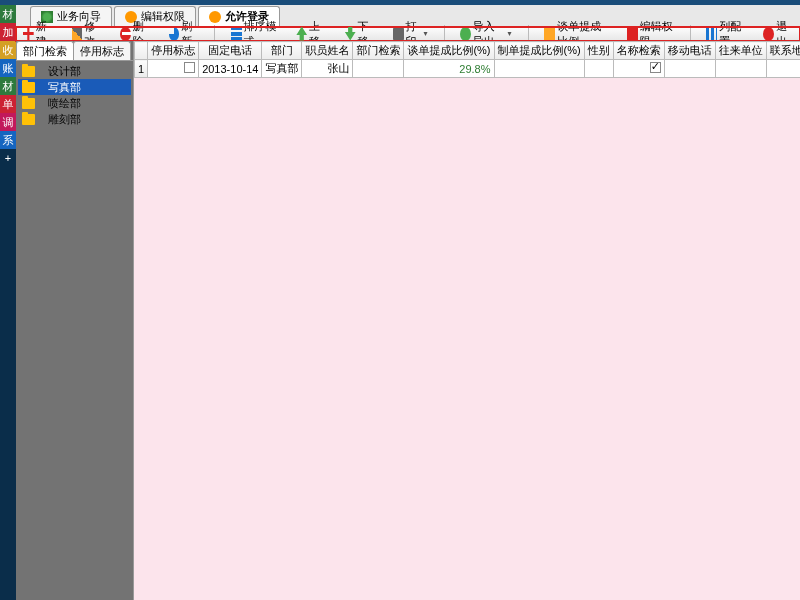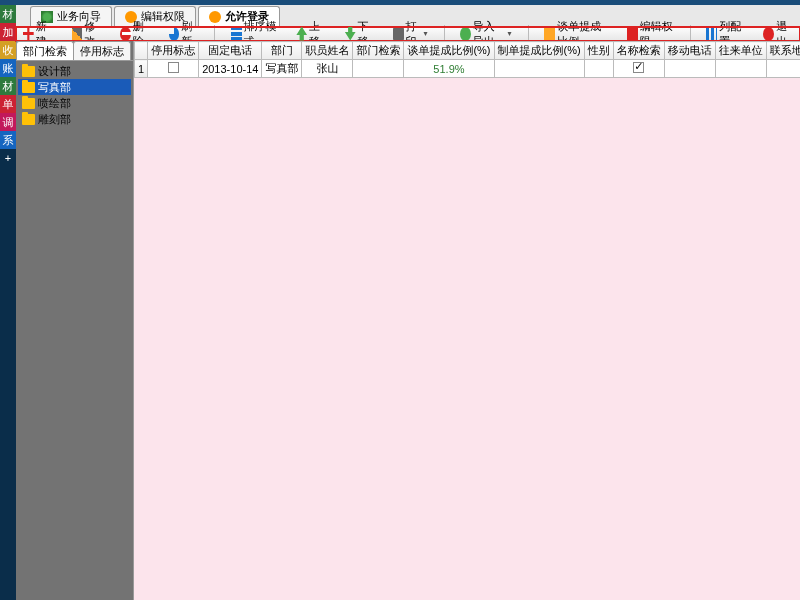--- a/index.html
+++ b/index.html
@@ -35,28 +35,28 @@
 .ico-perm{background:#d22}
 .ico-cols{background:repeating-linear-gradient(90deg,#1976d2 0 3px,transparent 3px 5px)}
 .ico-exit{background:#d22;border-radius:50%}
 .caret{font-size:8px;color:#555}
 .body{flex:1;display:flex;min-height:0}
 .tree-pane{width:118px;border-right:1px solid #999;display:flex;flex-direction:column;background:#737373}
 .tree-tabs{height:20px;display:flex;border-bottom:1px solid #999}
 .tree-tab{flex:0 0 auto;padding:2px 6px;border:1px solid #999;border-bottom:none;background:#f5f5f5;cursor:pointer;font-size:11px;border-radius:3px 3px 0 0;margin-right:-1px}
 .tree-tab.active{background:#fff}
 .tree{flex:1;overflow:auto;padding:2px}
-.tree-item{height:16px;display:flex;align-items:center;gap:3px;padding-left:4px;cursor:pointer}
+.tree-item{height:16px;display:flex;align-items:center;gap:13px;padding-left:4px;cursor:pointer}
 .tree-item.sel{background:#1a5bb8;color:#fff}
 .folder{width:13px;height:11px;background:#ffc107;border-radius:1px;display:inline-block;position:relative}
 .folder::before{content:"";position:absolute;top:-2px;left:0;width:6px;height:3px;background:#ffc107;border-radius:1px 1px 0 0}
 .grid-pane{flex:1;display:flex;flex-direction:column;min-width:0;overflow:hidden}
 .grid{flex:1;overflow:auto;background:#fce4ec}
 table{border-collapse:collapse;background:#fff;width:100%}
-th,td{border:1px solid #bbb;padding:1px 3px;height:18px;text-align:center;white-space:nowrap;font-size:11px}
+th,td{border:1px solid #bbb;padding:1px 3px;height:18px;text-align:right;white-space:nowrap;font-size:11px}
 th{background:linear-gradient(#fdfdfd,#ececec);font-weight:normal;text-align:center}
 .rownum{background:linear-gradient(#fdfdfd,#ececec);text-align:center;width:18px}
 .chk{width:11px;height:11px;border:1px solid #888;display:inline-block;background:#fff;position:relative}
 .chk.on::after{content:"✓";position:absolute;top:-3px;left:0;font-size:11px;color:#000}
 .green{color:#2e7d32}
 .grid-fill{background:#fce4ec;height:500px}
 </style>
 </head>
 <body>
 
@@ -194,21 +194,21 @@
                 </tr>
               </thead>
             <tbody id="tbody">
                 <tr>
                   <td class="rownum">1</td>
                   <td><span class="chk"></span></td>
                   <td>2013-10-14</td>
                   <td>写真部</td>
                   <td>张山</td>
                   <td></td>
-                  <td class="green">51.9%</td>
+                  <td class="green">29.8%</td>
                   <td></td>
                   <td></td>
                   <td><span class="chk on"></span></td>
                   <td></td>
                   <td></td>
                   <td></td>
                 </tr>
               </tbody>
           </table>
           <div class="grid-fill"></div>

